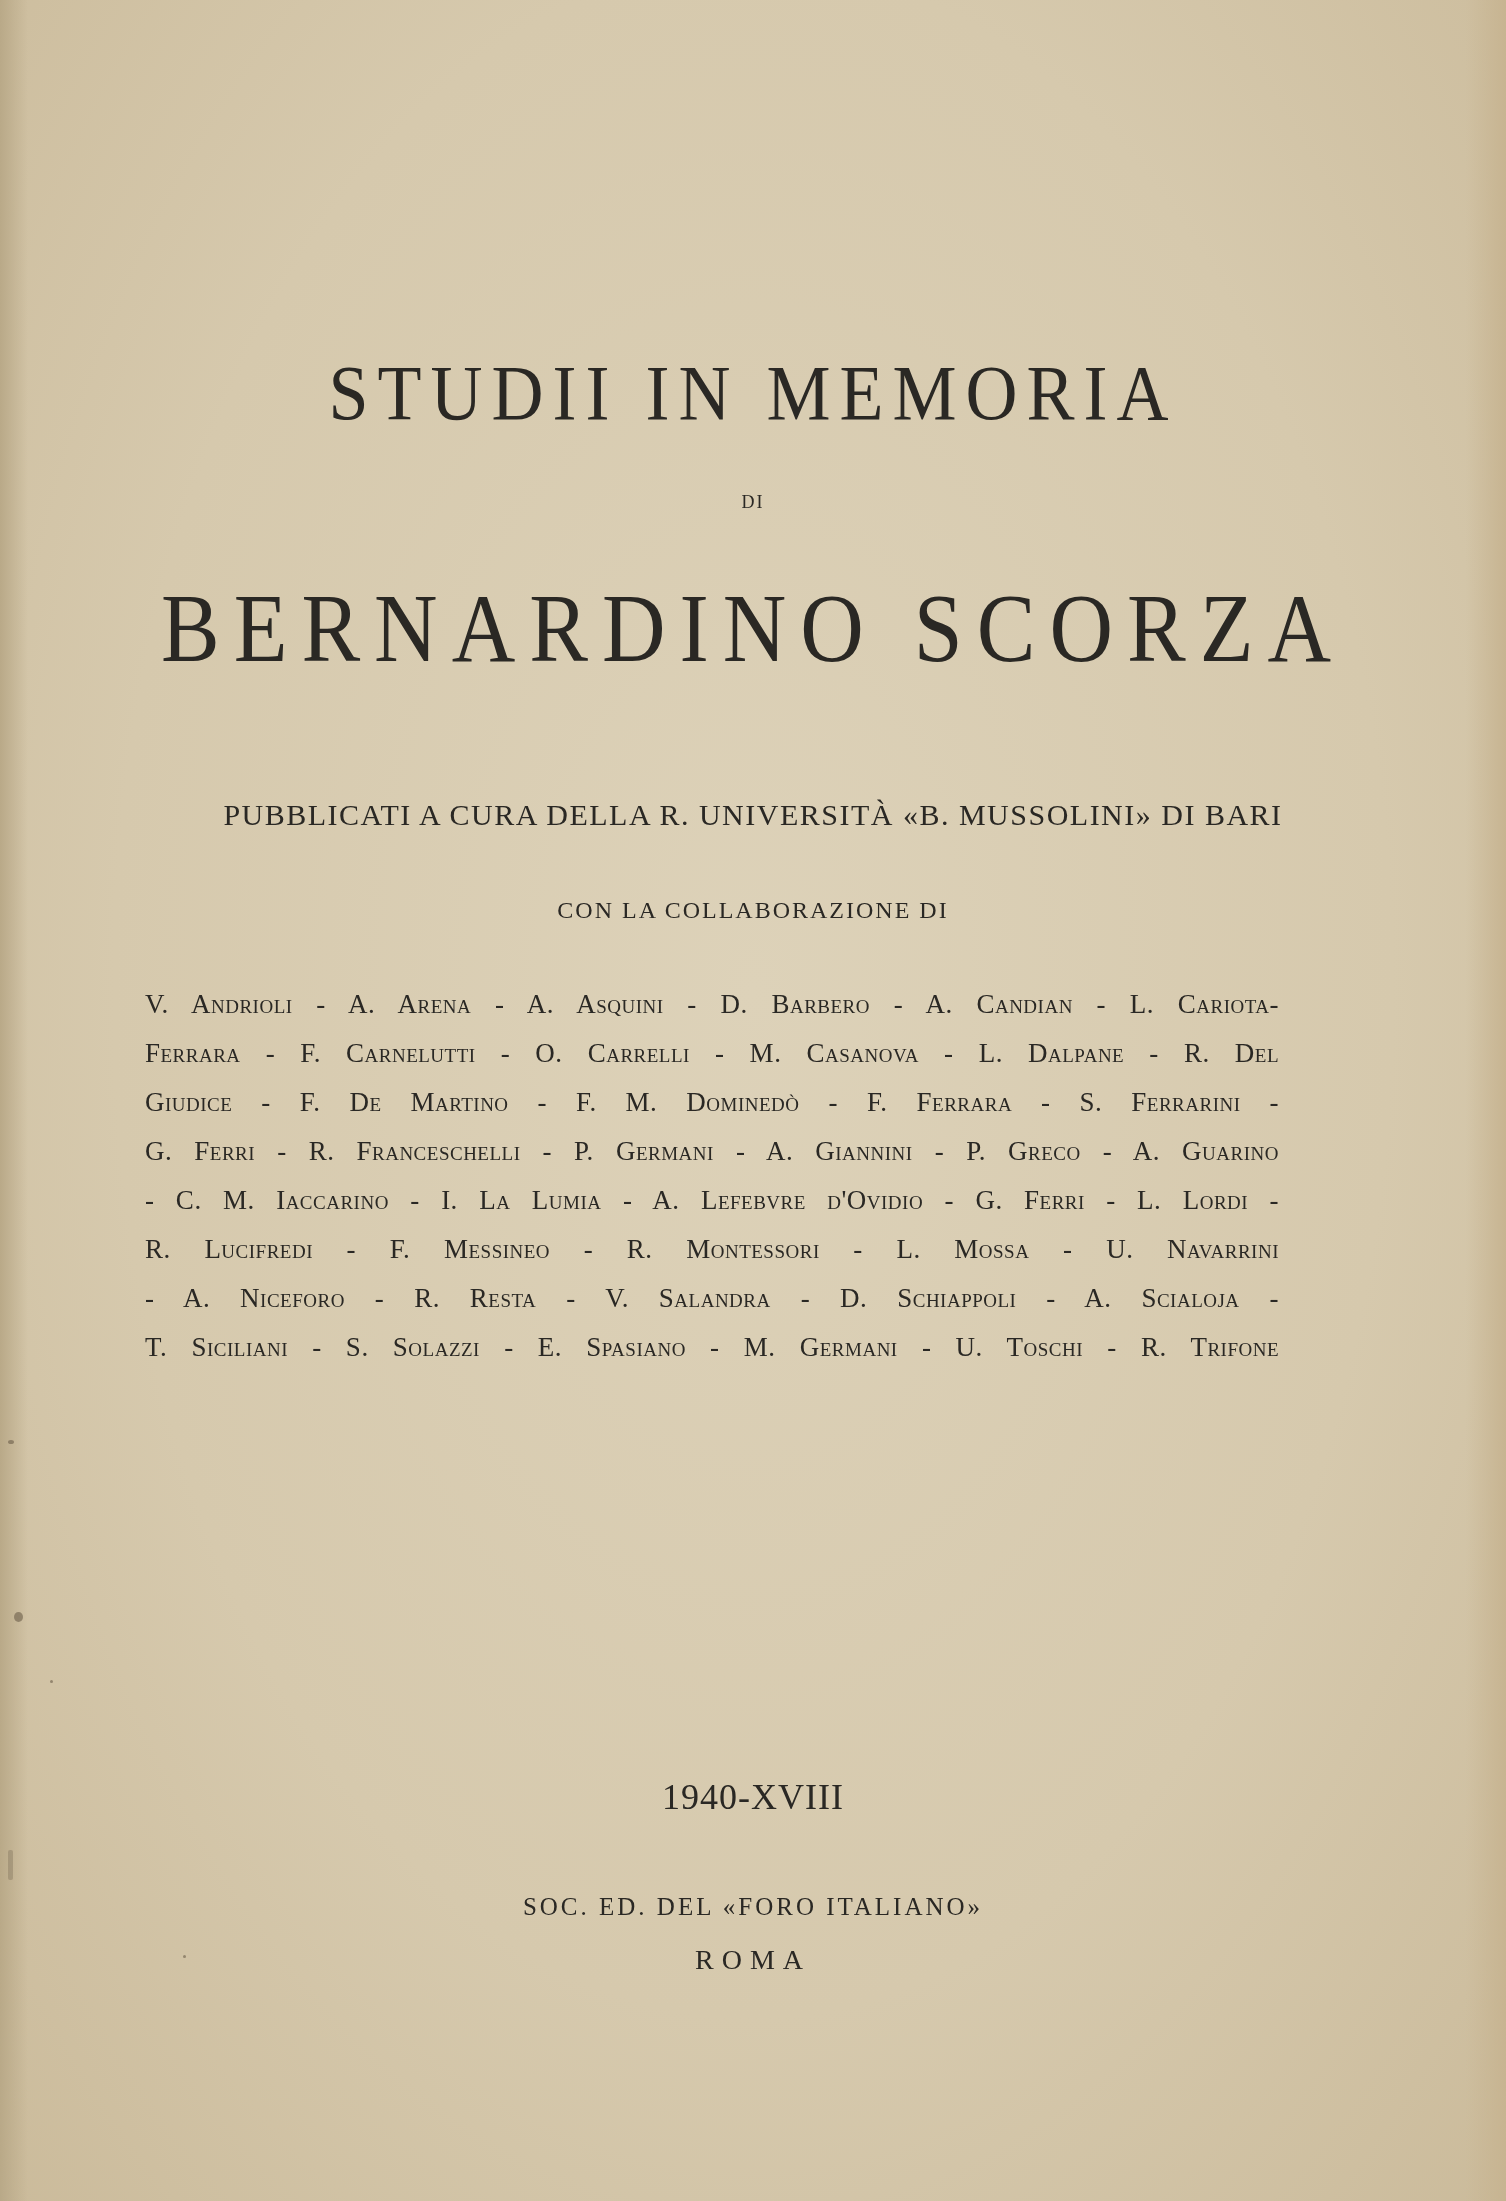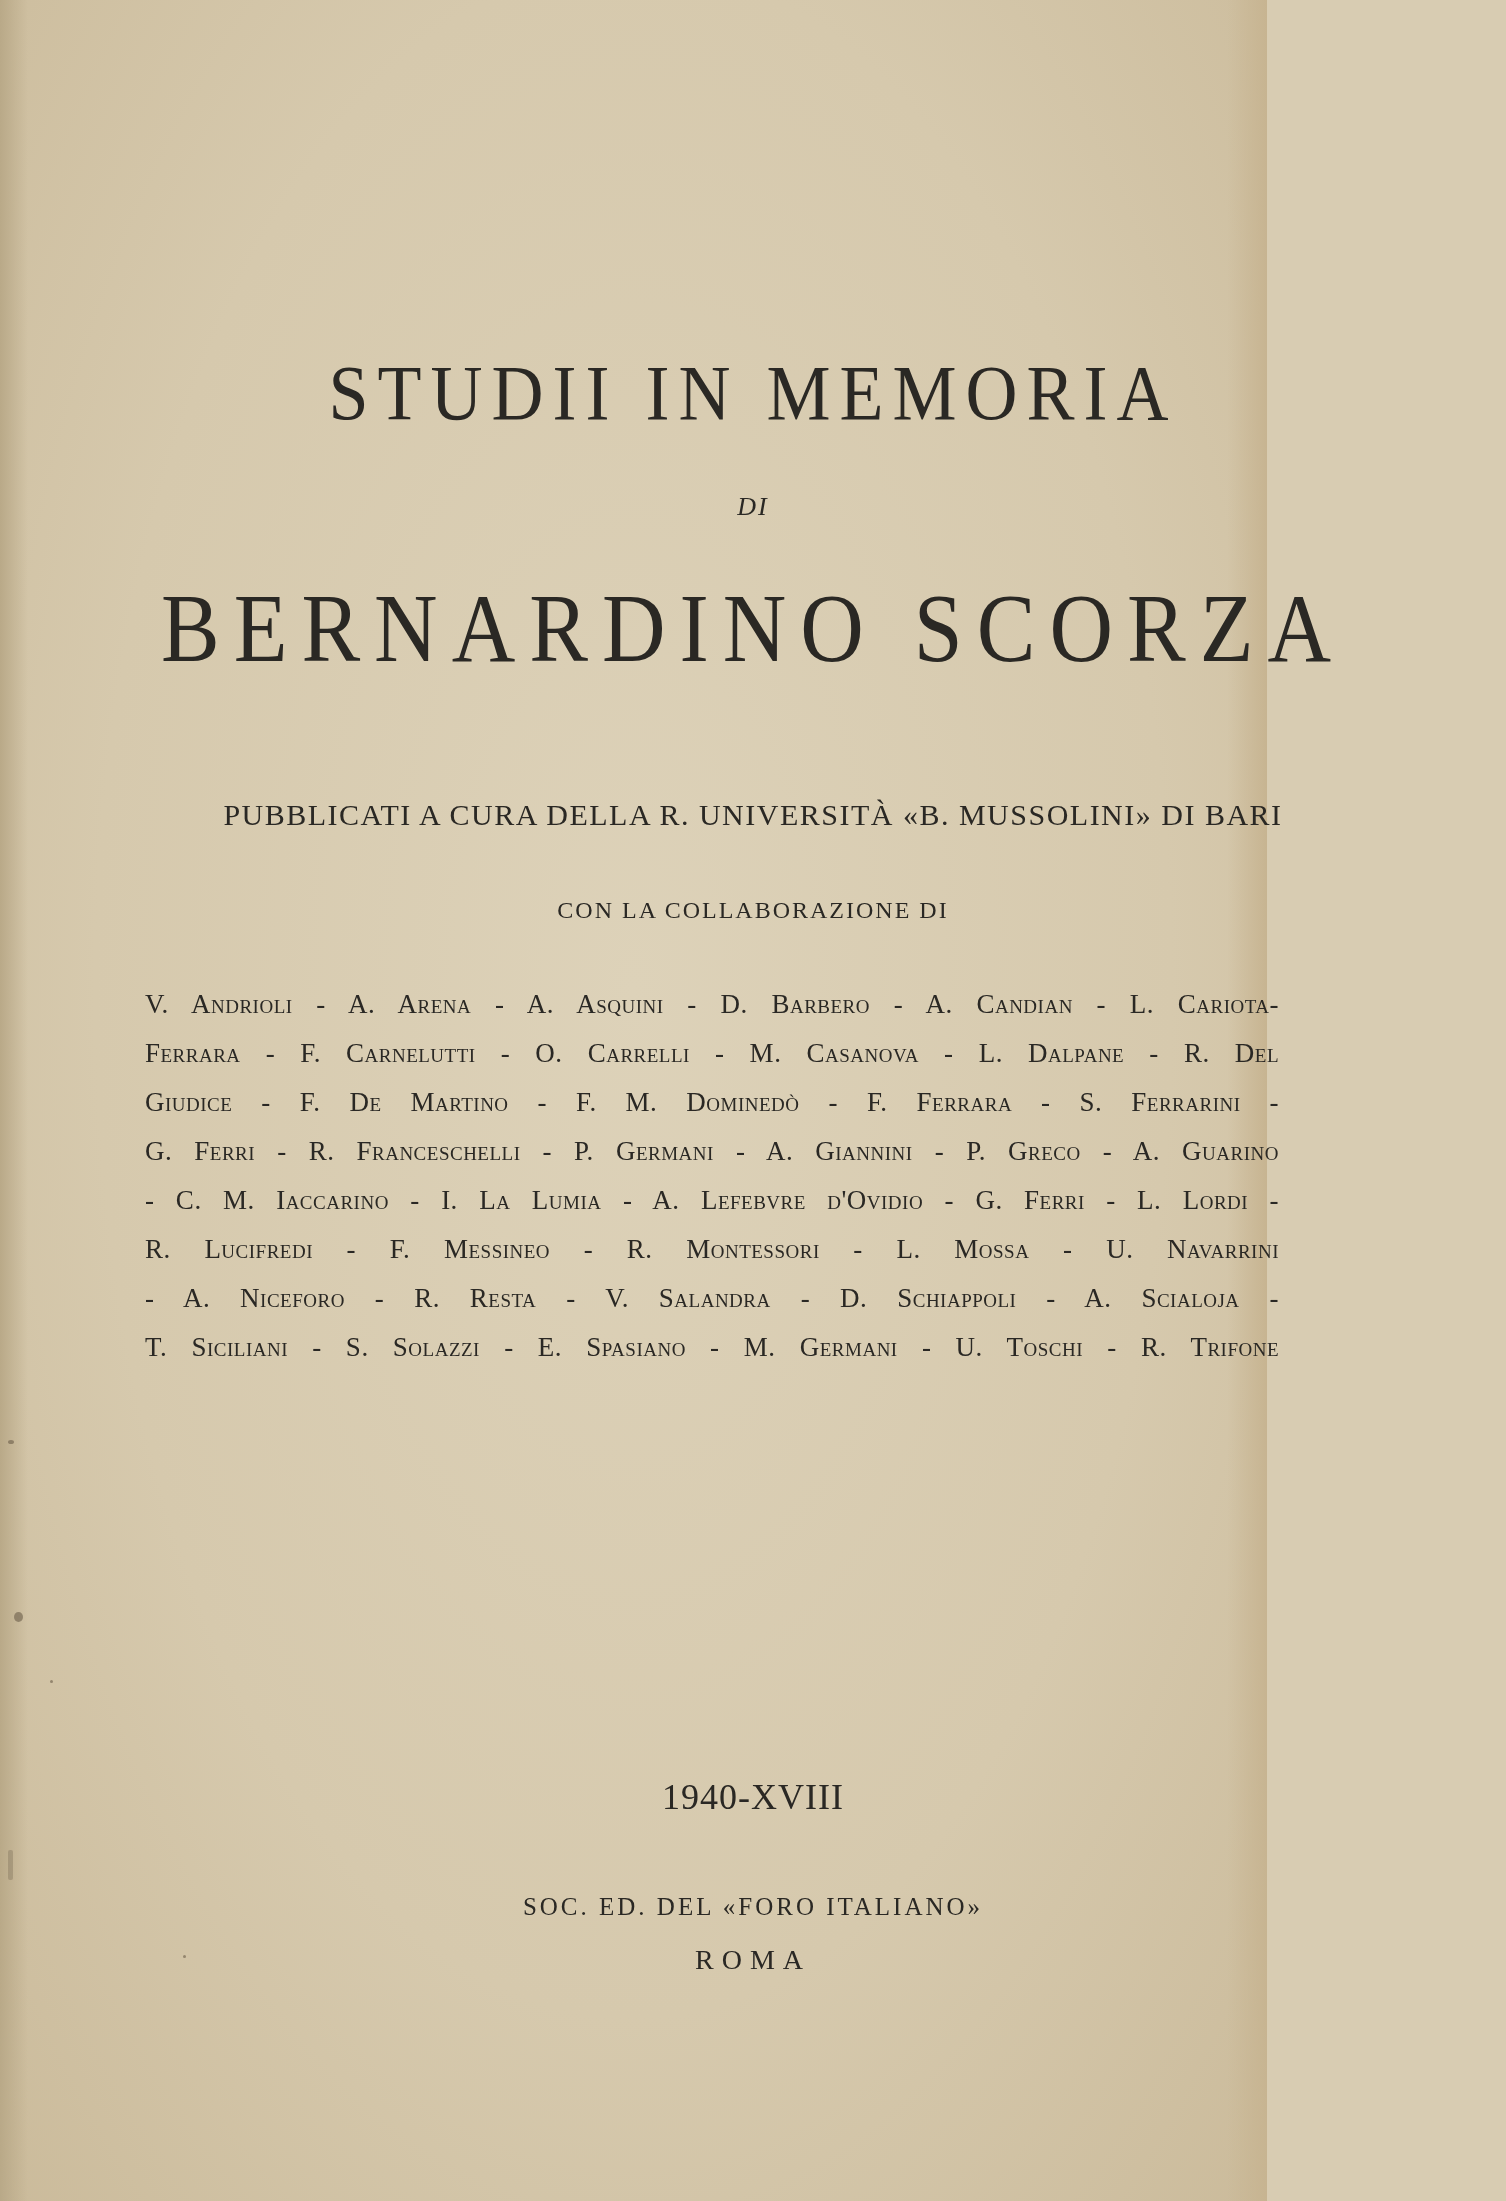--- a/index.html
+++ b/index.html
@@ -3,38 +3,38 @@
 <meta charset="utf-8">
 <style>
   html, body { margin: 0; padding: 0; }
   body {
     width: 1506px; height: 2201px; overflow: hidden;
     background: #d8ccb2;
     font-family: "Liberation Serif", "DejaVu Serif", serif;
     color: #2a2824;
   }
   .page {
-    position: relative; width: 1267px; height: 2201px;
+    position: relative; width: 1506px; height: 2201px;
     background:
       radial-gradient(ellipse at 50% 45%, #ddd2b9 0%, #d6c9ad 60%, #cbbb9b 100%);
   }
   .edge-left {
     position: absolute; left: 0; top: 0; width: 28px; height: 2201px;
     background: linear-gradient(to right, #b9a988, rgba(214,201,173,0));
   }
   .edge-right {
     position: absolute; right: 0; top: 0; width: 40px; height: 2201px;
     background: linear-gradient(to left, #c7b491, rgba(214,201,173,0));
   }
   .block { position: absolute; left: 0; width: 1506px; text-align: center; }
   .title1 {
     top: 352px; font-size: 72px; letter-spacing: 9px;
     transform: scaleY(1.08); font-weight: normal;
   }
-  .di { top: 492px; font-size: 26px; letter-spacing: 2px; font-style: italic; }
+  .di { top: 492px; font-size: 18px; letter-spacing: 2px; }
   .title2 {
     top: 578px; font-size: 88px; letter-spacing: 14px;
     transform: scaleY(1.1);
   }
   .pub {
     top: 798px; font-size: 30px; letter-spacing: 1.5px;
   }
   .collab { top: 897px; font-size: 24px; letter-spacing: 2px; text-align: center; }
   .contrib {
     position: absolute; left: 127px; width: 1152px; top: 980px;

